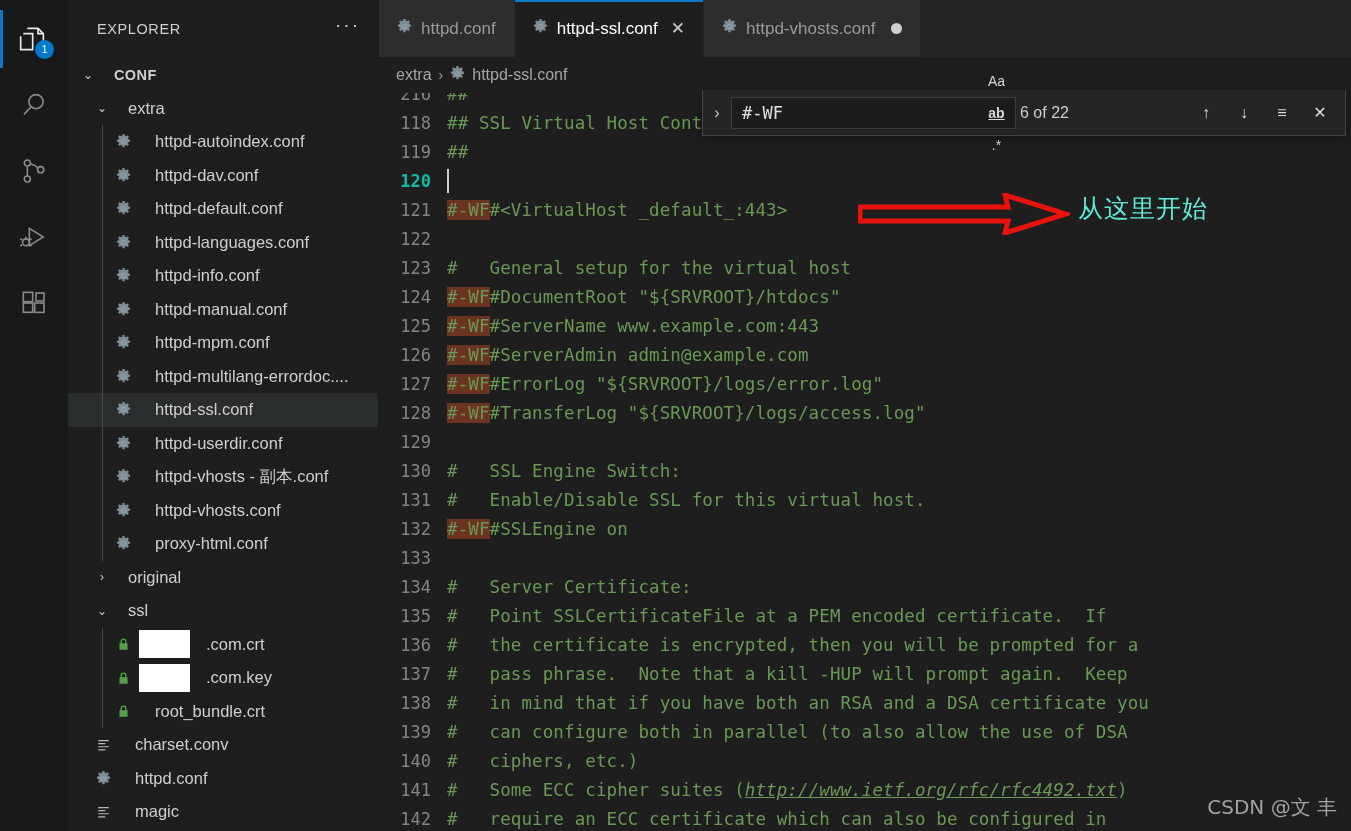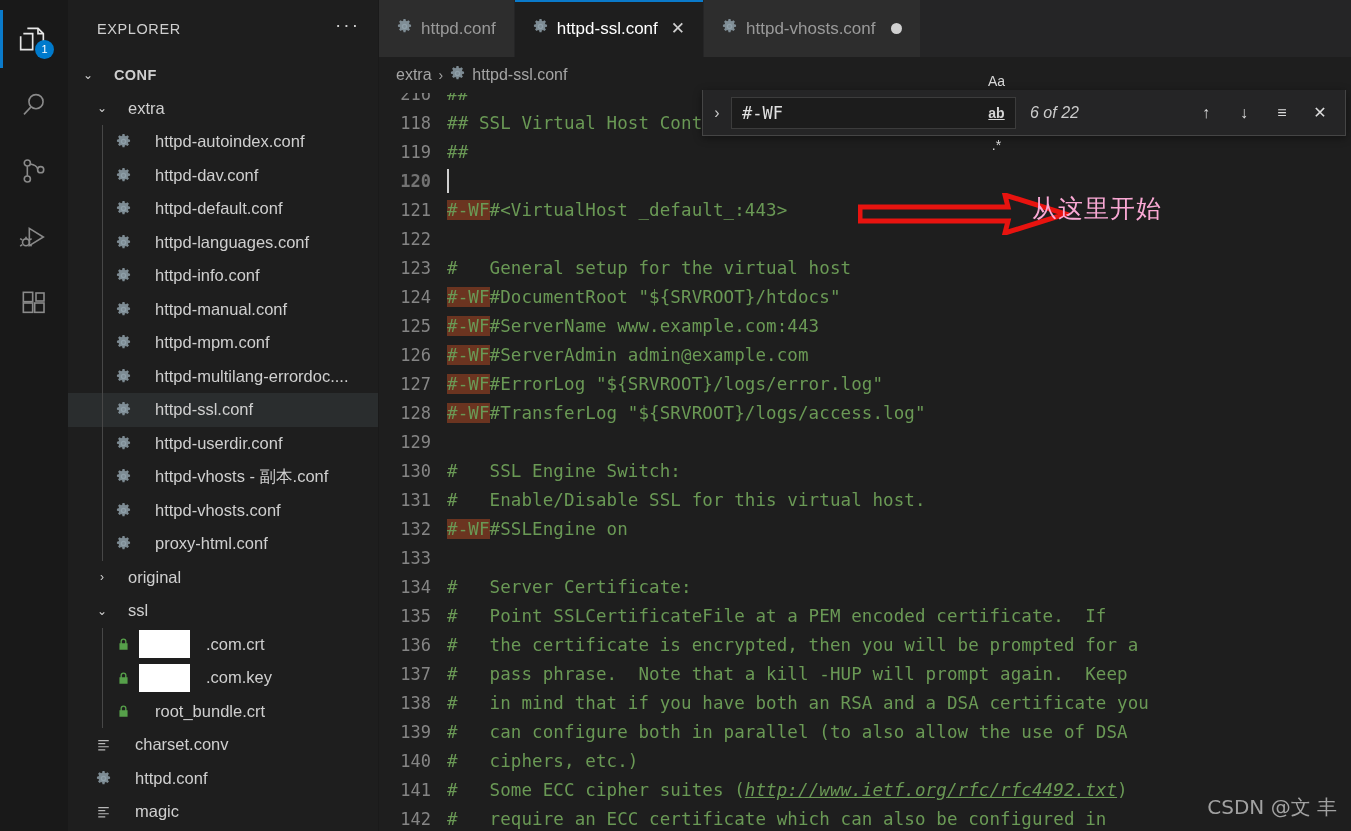--- a/index.html
+++ b/index.html
@@ -78,21 +78,21 @@
 
   .breadcrumb {
     height: 36px; display:flex; align-items:center; gap:7px;
     padding-left: 17px; color:#a5a5a5; font-size: 16px; background:#1e1e1e;
   }
   .bc-sep { color:#a5a5a5; font-size: 14px; }
 
   .code-area { position:absolute; top: 93px; left:0; right:0; bottom:0; overflow:hidden; background:#1e1e1e;}
   .code-scroll { position:relative; }
   .cline { height: 29px; display:flex; align-items:center; font-family:"DejaVu Sans Mono", monospace; font-size:17.5px; position:relative;}
-  .cline.active-line .gutter { color:#737373; font-weight:bold;}
+  .cline.active-line .gutter { color:#14b8a6; font-weight:bold;}
   .gutter {
     width: 68px; flex:0 0 68px; text-align:right; padding-right:16px;
     color:#858585; font-family:"DejaVu Sans Mono", monospace; font-size:17px;
   }
   .ctext { white-space: pre; color:#6a9955; letter-spacing:.1px;}
   .hl { background:#6b3420; }
   .cur-cursor { display:inline-block; width:2px; height:24px; background:#cfcfcf; vertical-align:-5px; }
   .lnk { text-decoration: underline; font-style: italic; }
 
   
@@ -102,28 +102,28 @@
     display:flex; align-items:center; box-shadow:0 2px 8px rgba(0,0,0,.4); z-index: 20;
   }
   .find-toggle { width: 28px; text-align:center; color:#c9c9c9; font-size:16px; flex:0 0 28px;}
   .find-inputwrap {
     flex: 0 0 285px; height: 32px; background:#1c1c1c; border:1px solid #3c3c3c;
     display:flex; align-items:center; padding: 0 6px 0 10px; position:relative;
   }
   .find-input { flex:1 1 auto; color:#e0e0e0; font-size:17px; font-family:"DejaVu Sans Mono", monospace;}
   .find-opts { display:flex; align-items:center; gap:9px; margin-left:auto;flex-direction:column; }
   .fopt { width:25px; height:23px; display:flex; align-items:center; justify-content:center; color:#d6d6d6; font-size:14px;}
-  .find-count { color:#cccccc; font-size:16px; margin-left:14px; white-space:nowrap;font-style:italic;}
+  .find-count { color:#cccccc; font-size:16px; margin-left:4px; white-space:nowrap;}
   .find-actions { display:flex; align-items:center; gap:16px; margin-left:auto; padding-right:14px;}
   .fact { color:#dcdcdc; width:22px; height:22px; display:flex;align-items:center;justify-content:center;}
 
   
   .annot-arrow { position:absolute; left: 858px; top: 193px; z-index: 15; }
   .annot-text {
-    position:absolute; left: 1032px; top: 192px; color:#f9a8d4; font-size: 25px; z-index:15;
+    position:absolute; left: 1078px; top: 192px; color:#5eead4; font-size: 25px; z-index:15;
     font-family:"DejaVu Sans", sans-serif; letter-spacing:1px; white-space:nowrap;
   }
   .watermark {
     position:absolute; right: 14px; bottom: 10px; color:#b9b9b9; font-size:20px; z-index:16;
     font-family:"DejaVu Sans", sans-serif; opacity:.85;
   }
 </style>
 </head>
 <body>
 

